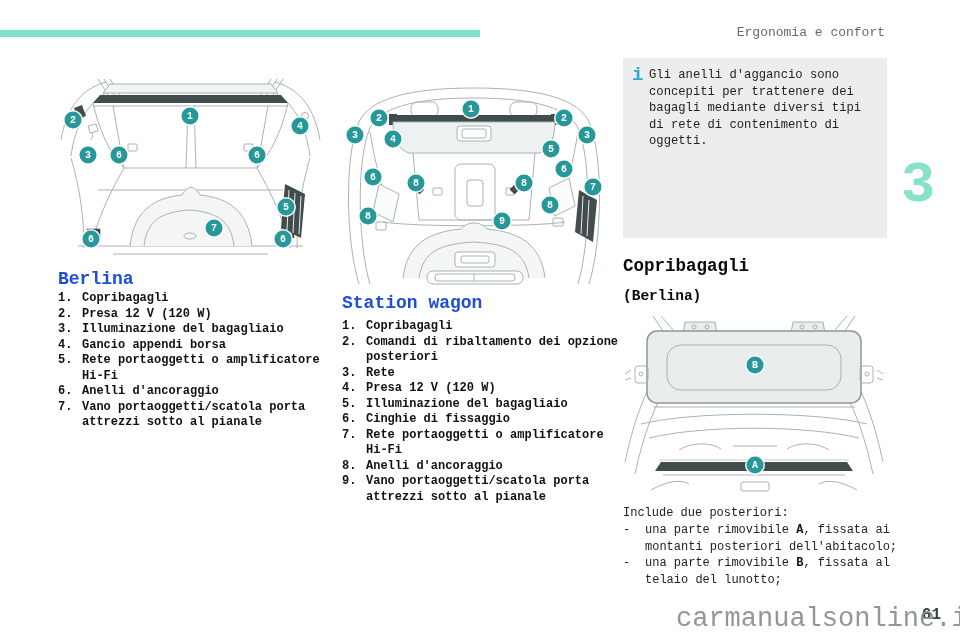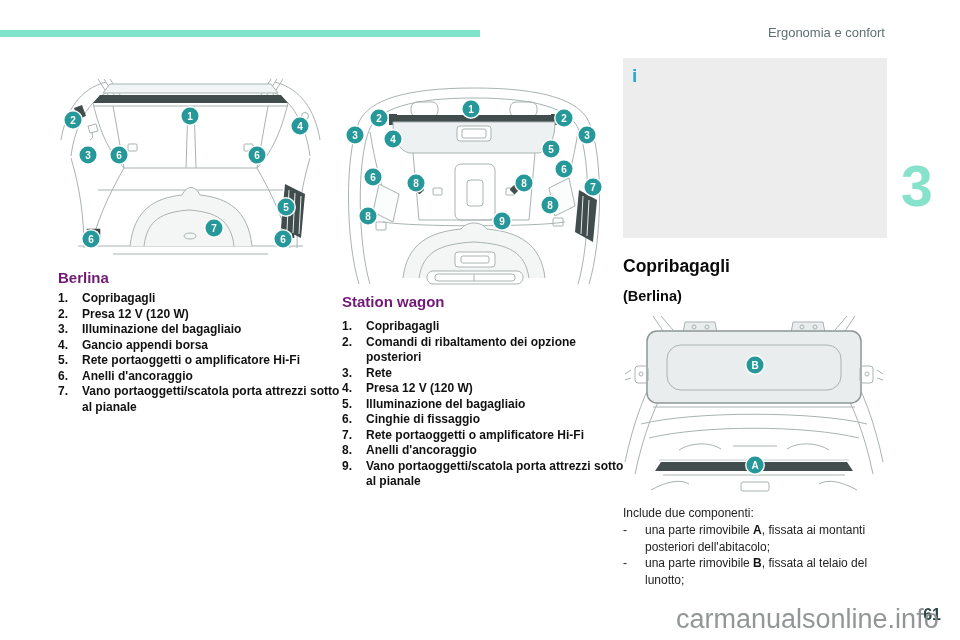--- a/index.html
+++ b/index.html
@@ -1,36 +1,36 @@
 <!DOCTYPE html>
 <html><head>
 <meta charset="utf-8">
 <style>
   html,body{margin:0;padding:0;background:#fff;}
   .page{position:relative;width:960px;height:640px;background:#ffffff;overflow:hidden;
-        font-family:Liberation Sans, sans-serif;color:#1c1c1c;}
+        font-family:Liberation Mono, monospace;color:#1c1c1c;}
 
   .top-rule{position:absolute;left:0;top:30px;width:480px;height:7px;background:#7fe3cc;}
   .header-label{position:absolute;top:25px;right:75px;font-size:13px;color:#5d7070;}
   .chapter-num{position:absolute;left:901px;top:158px;font-size:57px;font-weight:bold;color:#86e2cb;line-height:1;}
   .page-title{position:absolute;left:57px;top:53px;font-size:22px;font-weight:normal;color:#5d7070;margin:0;}
 
   
   .illus{position:absolute;}
   .illus svg{position:absolute;left:0;top:0;}
   .illus-berlina{left:58px;top:78px;width:265px;height:180px;}
   .illus-sw{left:343px;top:72px;width:262px;height:215px;}
   .illus-cover{left:623px;top:314px;width:262px;height:185px;}
   .lineart{stroke:#a9b3b2;stroke-width:1;fill:none;}
   .callout{position:absolute;width:17px;height:17px;border-radius:50%;background:#26989a;color:#fff;
            font-size:10px;font-weight:bold;display:flex;align-items:center;justify-content:center;
            transform:translate(-50%,-50%);box-shadow:0 0 0 1.5px rgba(255,255,255,.95);line-height:1;}
 
   
-  .col-label{position:absolute;font-size:15px;font-weight:bold;color:#701a75;}
+  .col-label{position:absolute;font-size:18px;font-weight:bold;color:#1d4ed8;}
   .num-list{position:absolute;width:290px;font-size:12px;font-weight:bold;line-height:15.5px;color:#111;}
   .list-row{display:flex;}
   .list-row .num{flex:none;width:24px;}
   .list-row .txt{flex:1;}
 
   
   .info-box{position:absolute;left:623px;top:58px;width:264px;height:180px;background:#ededed;box-sizing:border-box;
             padding:9px 6px 8px 26px;}
   .info-box .info-icon{position:absolute;left:9px;top:8px;color:#2ba7d6;font-size:19px;font-weight:bold;
             font-style:normal;line-height:1;}
@@ -235,20 +235,21 @@
         <span class="txt">Anelli d'ancoraggio</span>
       </div>
       <div class="list-row">
         <span class="num">9.</span>
         <span class="txt">Vano portaoggetti/scatola porta attrezzi sotto al pianale</span>
       </div>
     </div>
 
   <div class="info-box">
     <span class="info-icon">i</span>
+    <p>Gli anelli d'aggancio sono concepiti per trattenere dei bagagli mediante diversi tipi di rete di contenimento di oggetti.</p>
   </div>
 
   <h2 class="section-heading">Copribagagli</h2>
   <h3 class="section-subheading">(Berlina)</h3>
 
   <div class="illus illus-cover">
     <svg width="262" height="185" viewBox="0 0 262 185">
       <g class="lineart">
         <path d="M30,2 L42,20 M38,2 L50,16"></path>
           <path d="M232,2 L220,20 M224,2 L212,16"></path>
@@ -281,21 +282,21 @@
         <line x1="40" y1="161" x2="222" y2="161"></line>
         <path d="M28,176 C44,167 58,165 66,170"></path>
         <path d="M234,176 C218,167 204,165 196,170"></path>
         <rect x="118" y="168" width="28" height="9" rx="2"></rect>
       </g>
     </svg>
   <div class="callout" style="left: 132px; top: 51px;">B</div>
       <div class="callout" style="left: 132px; top: 151px;">A</div>
     </div>
 
-  <div class="intro-line">Include due componenti:</div>
+  <div class="intro-line">Include due posteriori:</div>
   <div class="bullet-list">
     <div class="bullet-row">
       <span class="dash">-</span>
       <span class="btxt"><span>una parte rimovibile </span><b>A</b><span>, fissata ai montanti posteriori dell'abitacolo;</span></span>
     </div>
     <div class="bullet-row">
       <span class="dash">-</span>
       <span class="btxt"><span>una parte rimovibile </span><b>B</b><span>, fissata al telaio del lunotto;</span></span>
     </div>
   </div>

